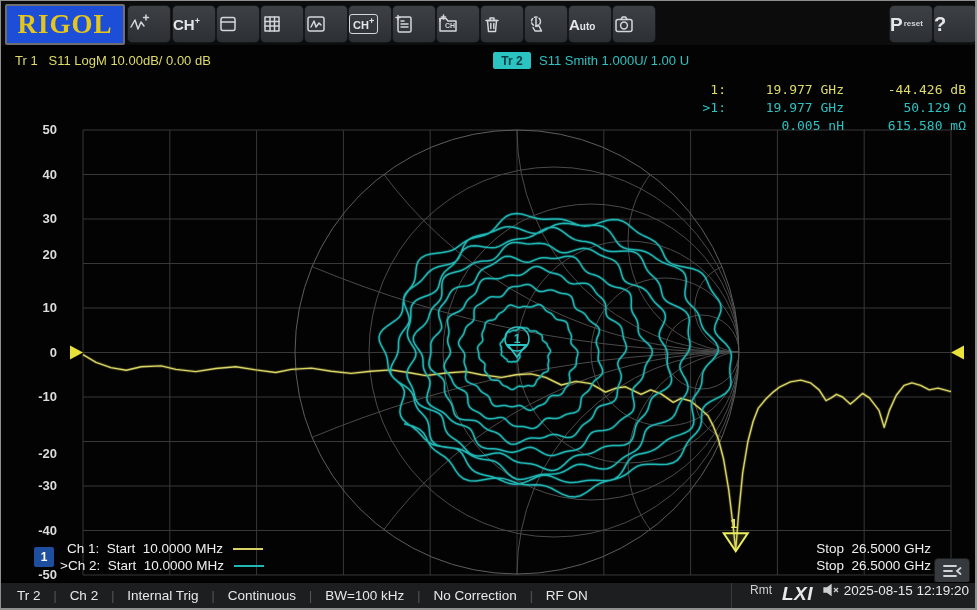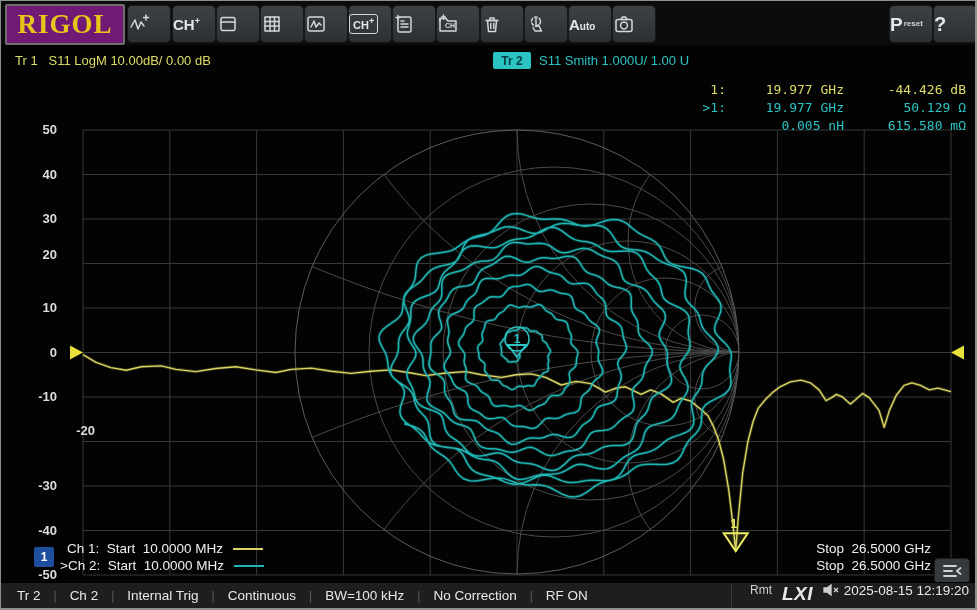--- a/index.html
+++ b/index.html
@@ -2,21 +2,21 @@
 <html><head>
 <meta charset="utf-8">
 <style>
   html,body{margin:0;padding:0;background:#000;}
   .app{position:relative;width:977px;height:610px;background:#000;overflow:hidden;
        font-family:"Liberation Sans",sans-serif;box-sizing:border-box;
        border:1px solid #8f8f8f;border-right-width:2px;border-bottom-width:2px;}
   
   .toolbar{position:absolute;left:0;top:0;width:100%;height:44px;background:#0c0c0d;
            border-bottom:1px solid #242424;}
-  .logo{position:absolute;left:4px;top:3px;width:116px;height:37px;background:#701a75;
+  .logo{position:absolute;left:4px;top:3px;width:116px;height:37px;background:#1d4ed8;
         border:2px solid #6f6f6f;border-radius:2px;display:flex;align-items:center;justify-content:center;
         font-family:"Liberation Serif",serif;font-weight:bold;font-size:27px;letter-spacing:1px;
         color:#e7c61a;}
   .tb-btn{position:absolute;top:4px;width:42px;height:36px;background:linear-gradient(#3d4145,#2c2f33);
           border:1px solid #17181a;border-radius:5px;display:flex;align-items:center;justify-content:flex-start;
           color:#d3d7db;}
   .tb-btn svg{stroke:#d3d7db;stroke-width:1.5;fill:none;stroke-linecap:round;stroke-linejoin:round;}
   .tb-txt{font-size:15px;font-weight:bold;color:#e3e7ea;line-height:1;}
   .tb-sup{font-size:9px;font-weight:bold;vertical-align:super;}
   .tb-sub{font-size:10px;font-weight:bold;}
@@ -241,21 +241,21 @@
       </div>
 
     <div id="ylabels">
         <div class="ylab" style="top: 77px;">50</div>
         <div class="ylab" style="top: 121.5px;">40</div>
         <div class="ylab" style="top: 166px;">30</div>
         <div class="ylab" style="top: 202px;">20</div>
         <div class="ylab" style="top: 255px;">10</div>
         <div class="ylab" style="top: 299.5px;">0</div>
         <div class="ylab" style="top: 344px;">-10</div>
-        <div class="ylab" style="top: 378px; padding-left: 38px;">-20</div>
+        <div class="ylab" style="top: 401px;">-20</div>
         <div class="ylab" style="top: 433px;">-30</div>
         <div class="ylab" style="top: 477.5px;">-40</div>
         <div class="ylab" style="top: 522px;">-50</div>
       </div>
 
     <div class="ch-badge">1</div>
     <div class="chinfo" style="left:66px;top:496px">
       <span>Ch 1:  Start  10.0000 MHz</span><span class="swatch" style="border-color:#d9d463"></span>
     </div>
     <div class="chinfo" style="left:59px;top:513px">

